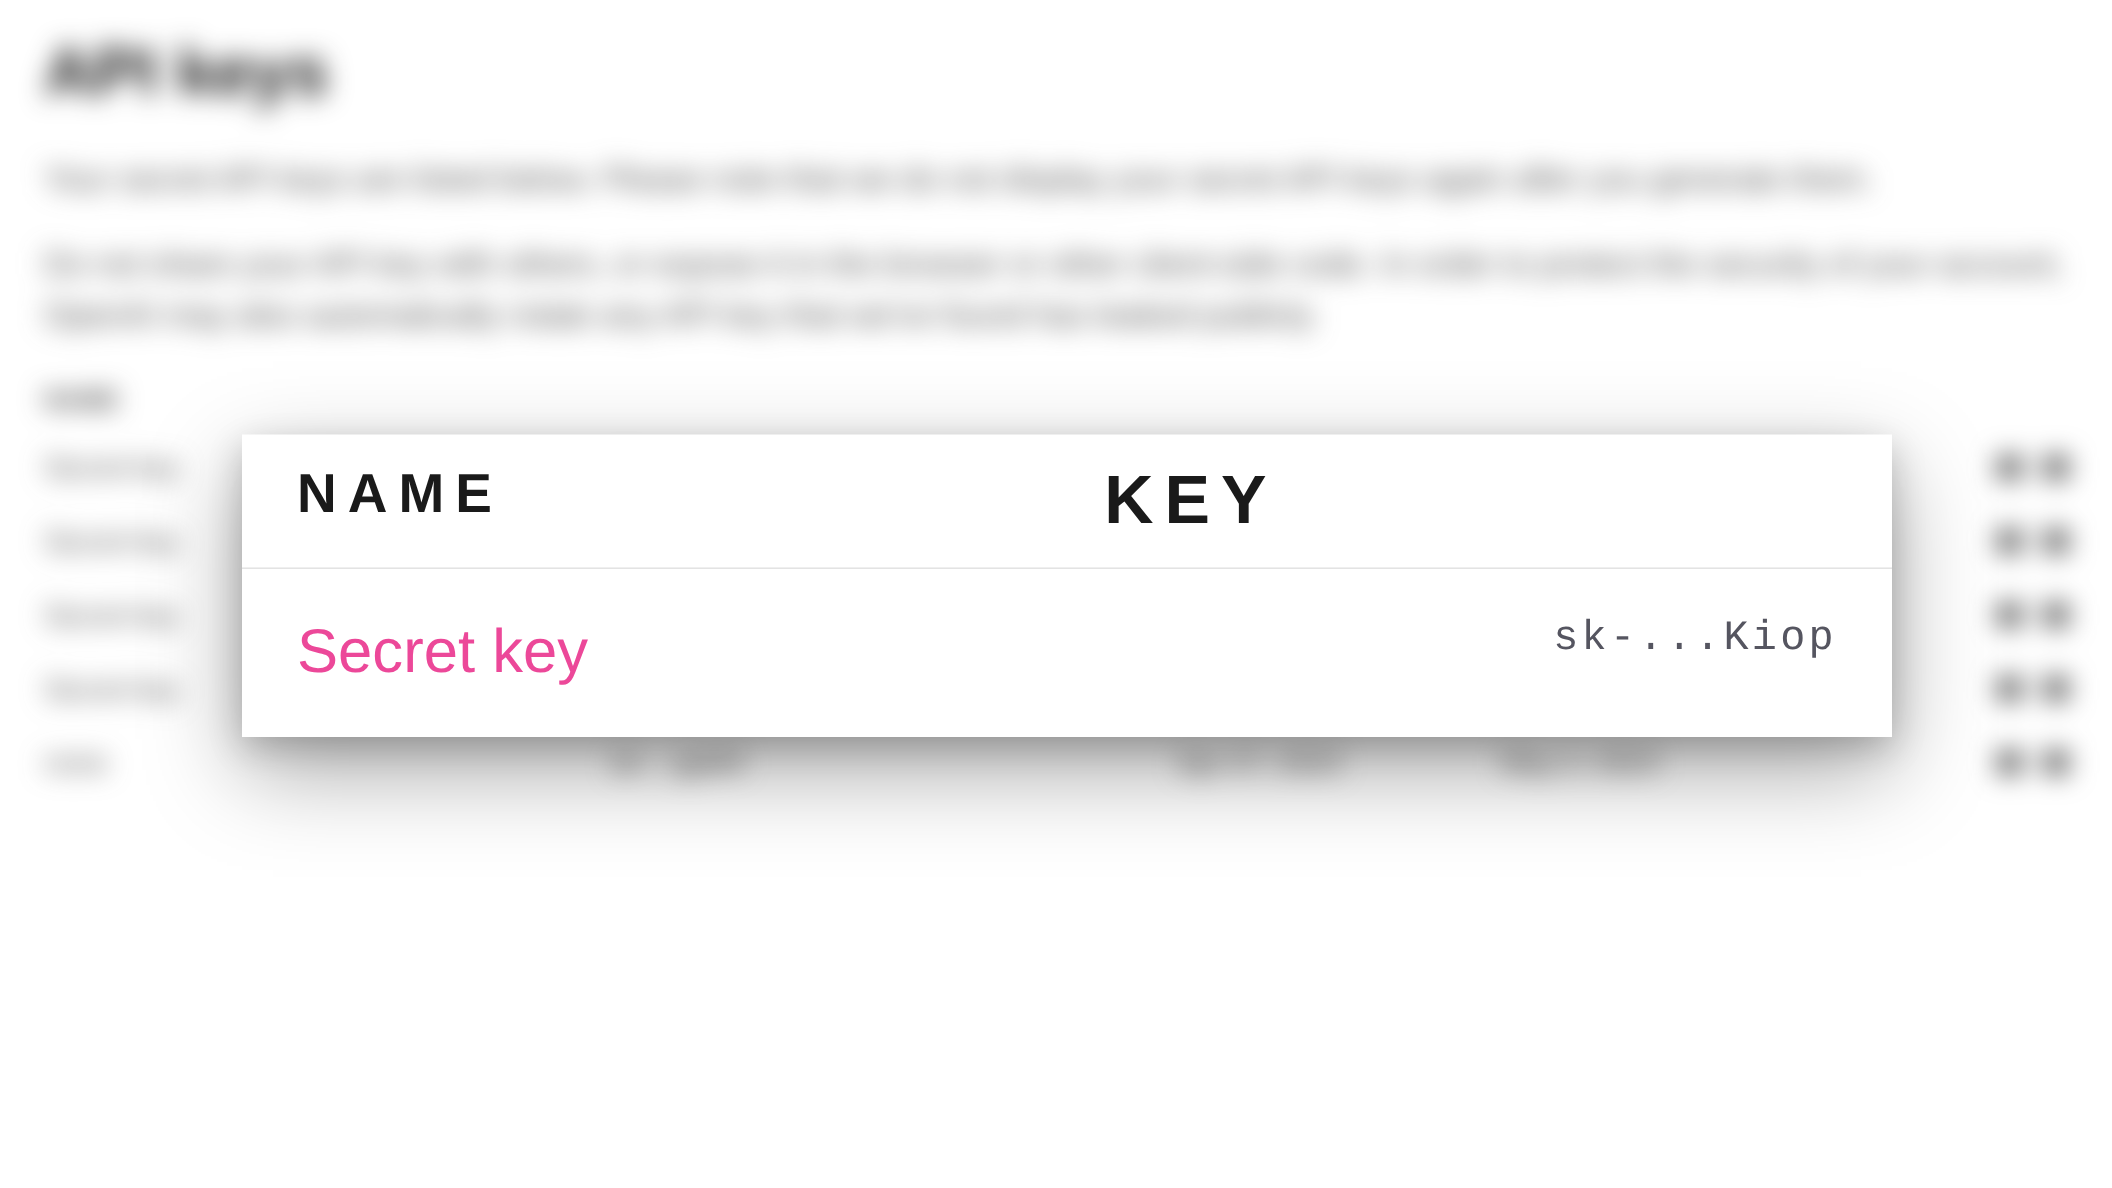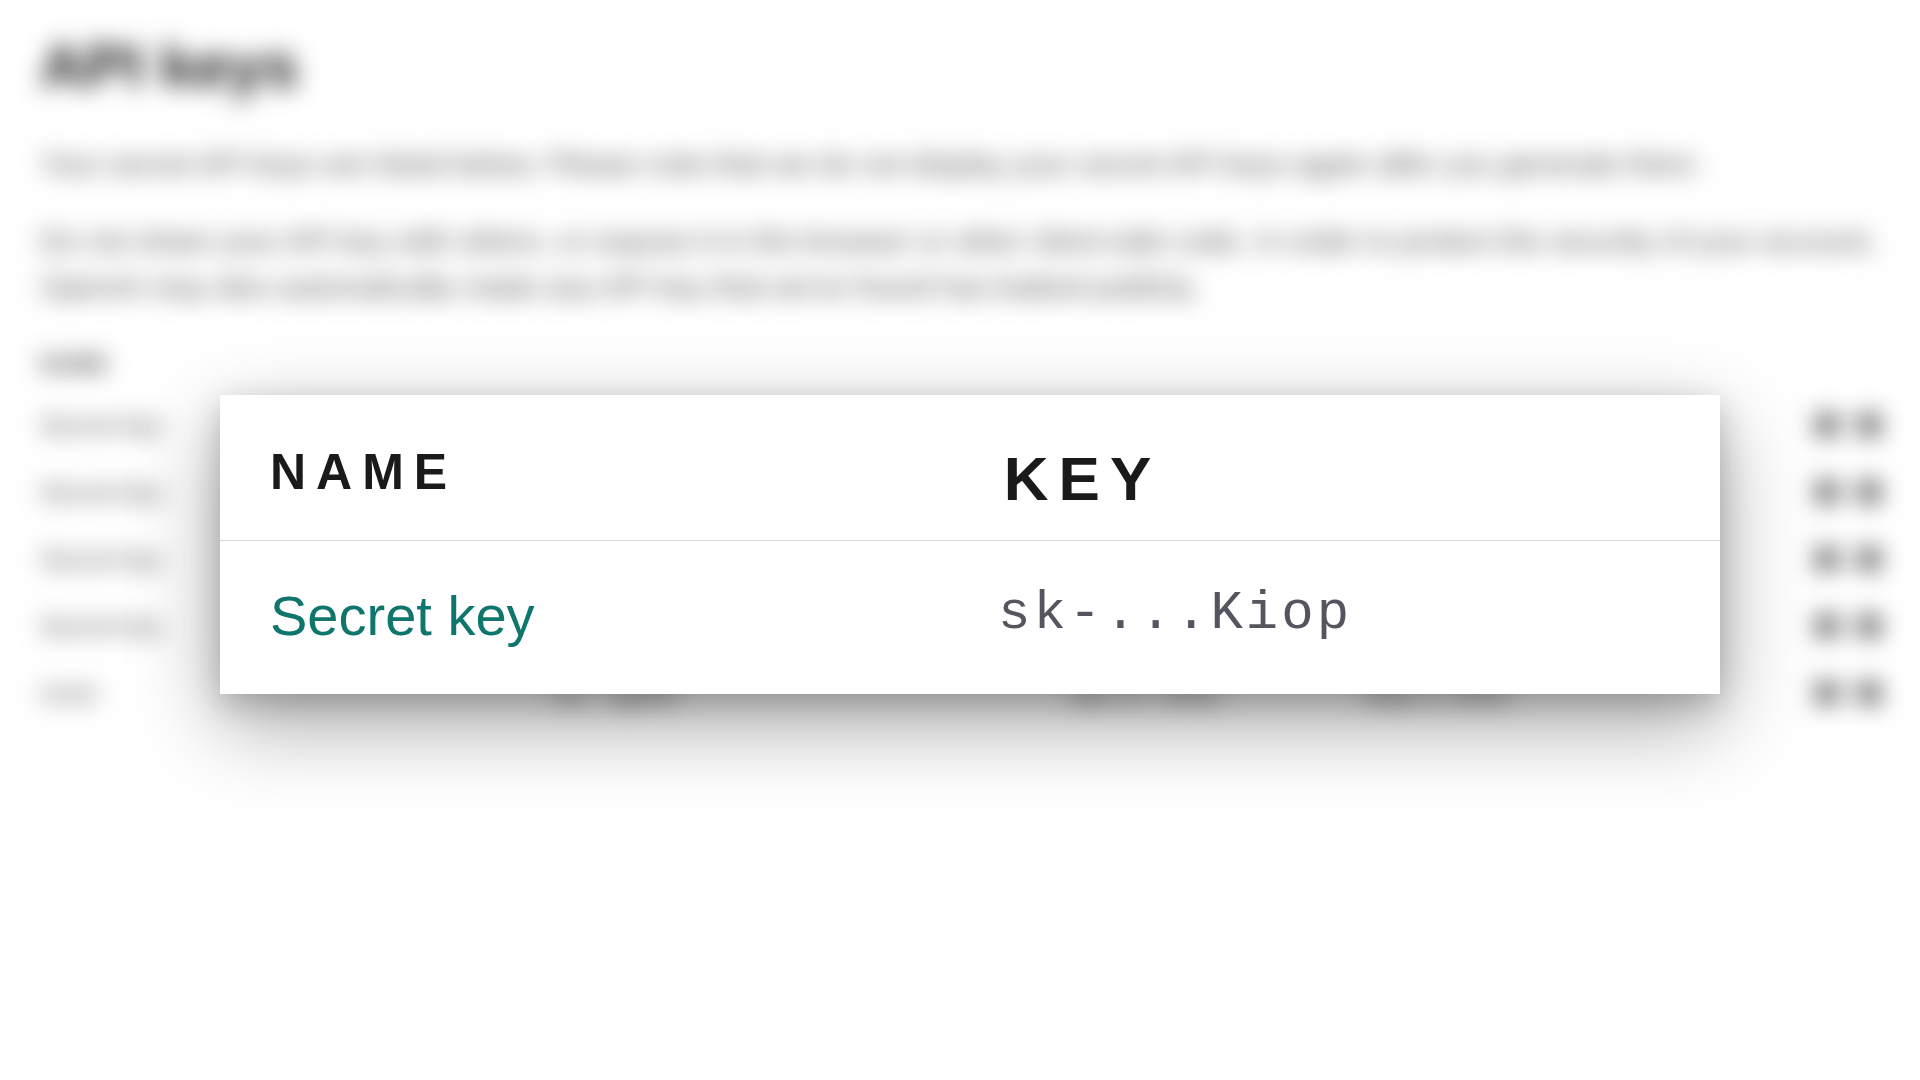--- a/index.html
+++ b/index.html
@@ -99,21 +99,21 @@
       left: 220px;
       top: 395px;
       width: 1500px;
       background: #ffffff;
       box-shadow: 0 30px 80px rgba(0,0,0,0.35), 0 10px 30px rgba(0,0,0,0.2);
       z-index: 10;
     }
     
     .card-header {
       display: flex;
-      padding: 48px 50px 26px 50px;
+      padding: 24px 50px 26px 50px;
       border-bottom: 1px solid #d8d8d8;
       gap: 12px;
     }
     
     .card-header-name {
       width: 52%;
       font-size: 50px;
       font-weight: 600;
       letter-spacing: 10px;
       color: #1a1a1a;
@@ -129,30 +129,31 @@
     
     .card-row {
       display: flex;
       padding: 42px 50px 46px 50px;
     }
     
     .card-row-name {
       width: 52%;
       font-size: 56px;
       font-weight: 400;
-      color: #0f766e;
+      color: #ec4899;
     }
     
     .card-row-key {
       width: 48%;
-      font-size: 54px;
+      font-size: 38px;
       font-weight: 400;
       color: #555560;
       font-family: 'Courier New', monospace;
       letter-spacing: 3px;
+      text-align: right;
     }
   </style>
 </head>
 <body>
 
 <div class="background">
   <div class="bg-title">API keys</div>
   <div class="bg-paragraph">Your secret API keys are listed below. Please note that we do not display your secret API keys again after you generate them.</div>
   <div class="bg-paragraph">Do not share your API key with others, or expose it in the browser or other client-side code. In order to protect the security of your account, OpenAI may also automatically rotate any API key that we've found has leaked publicly.</div>
 

